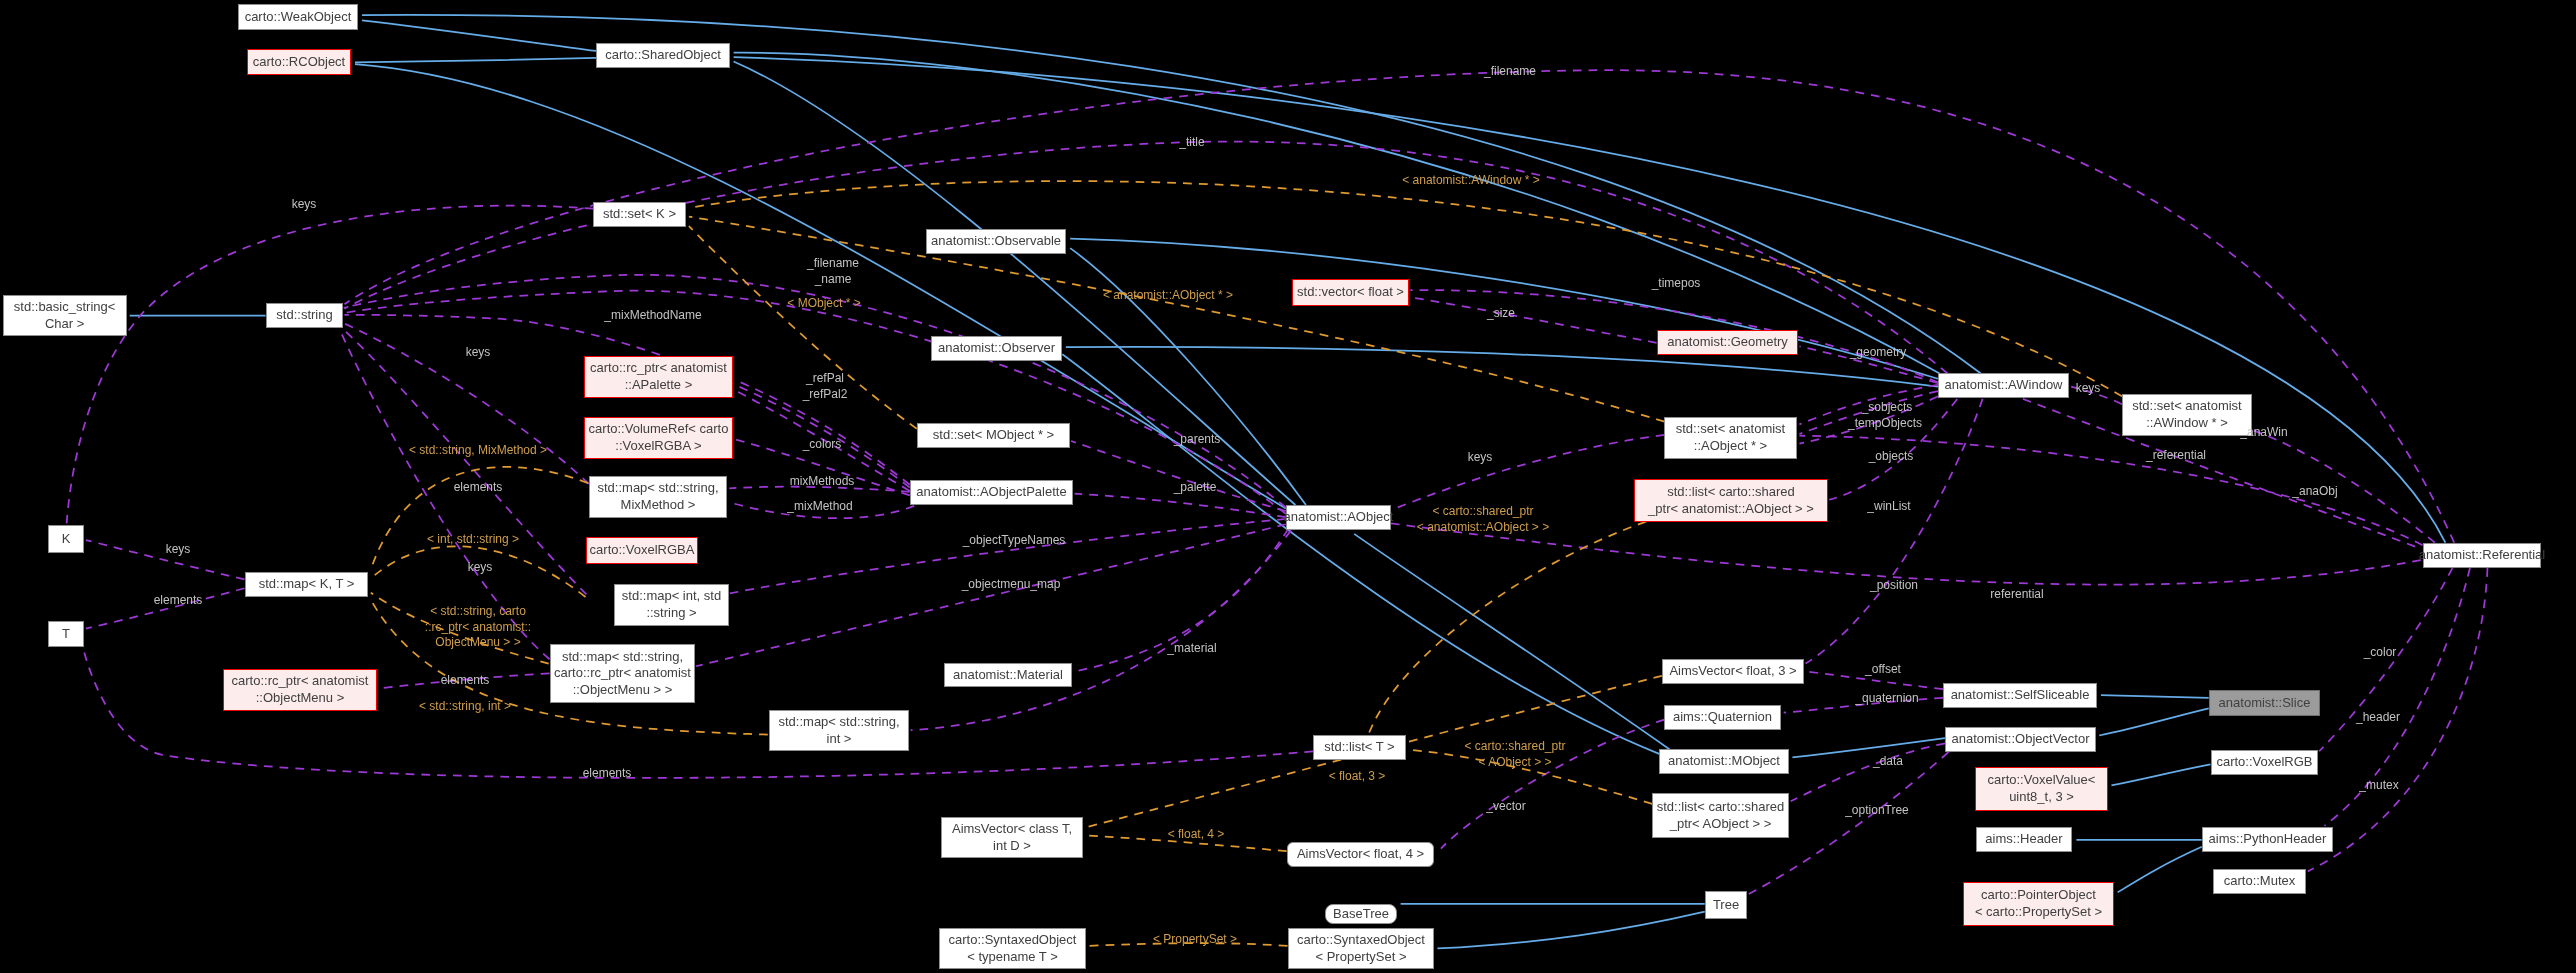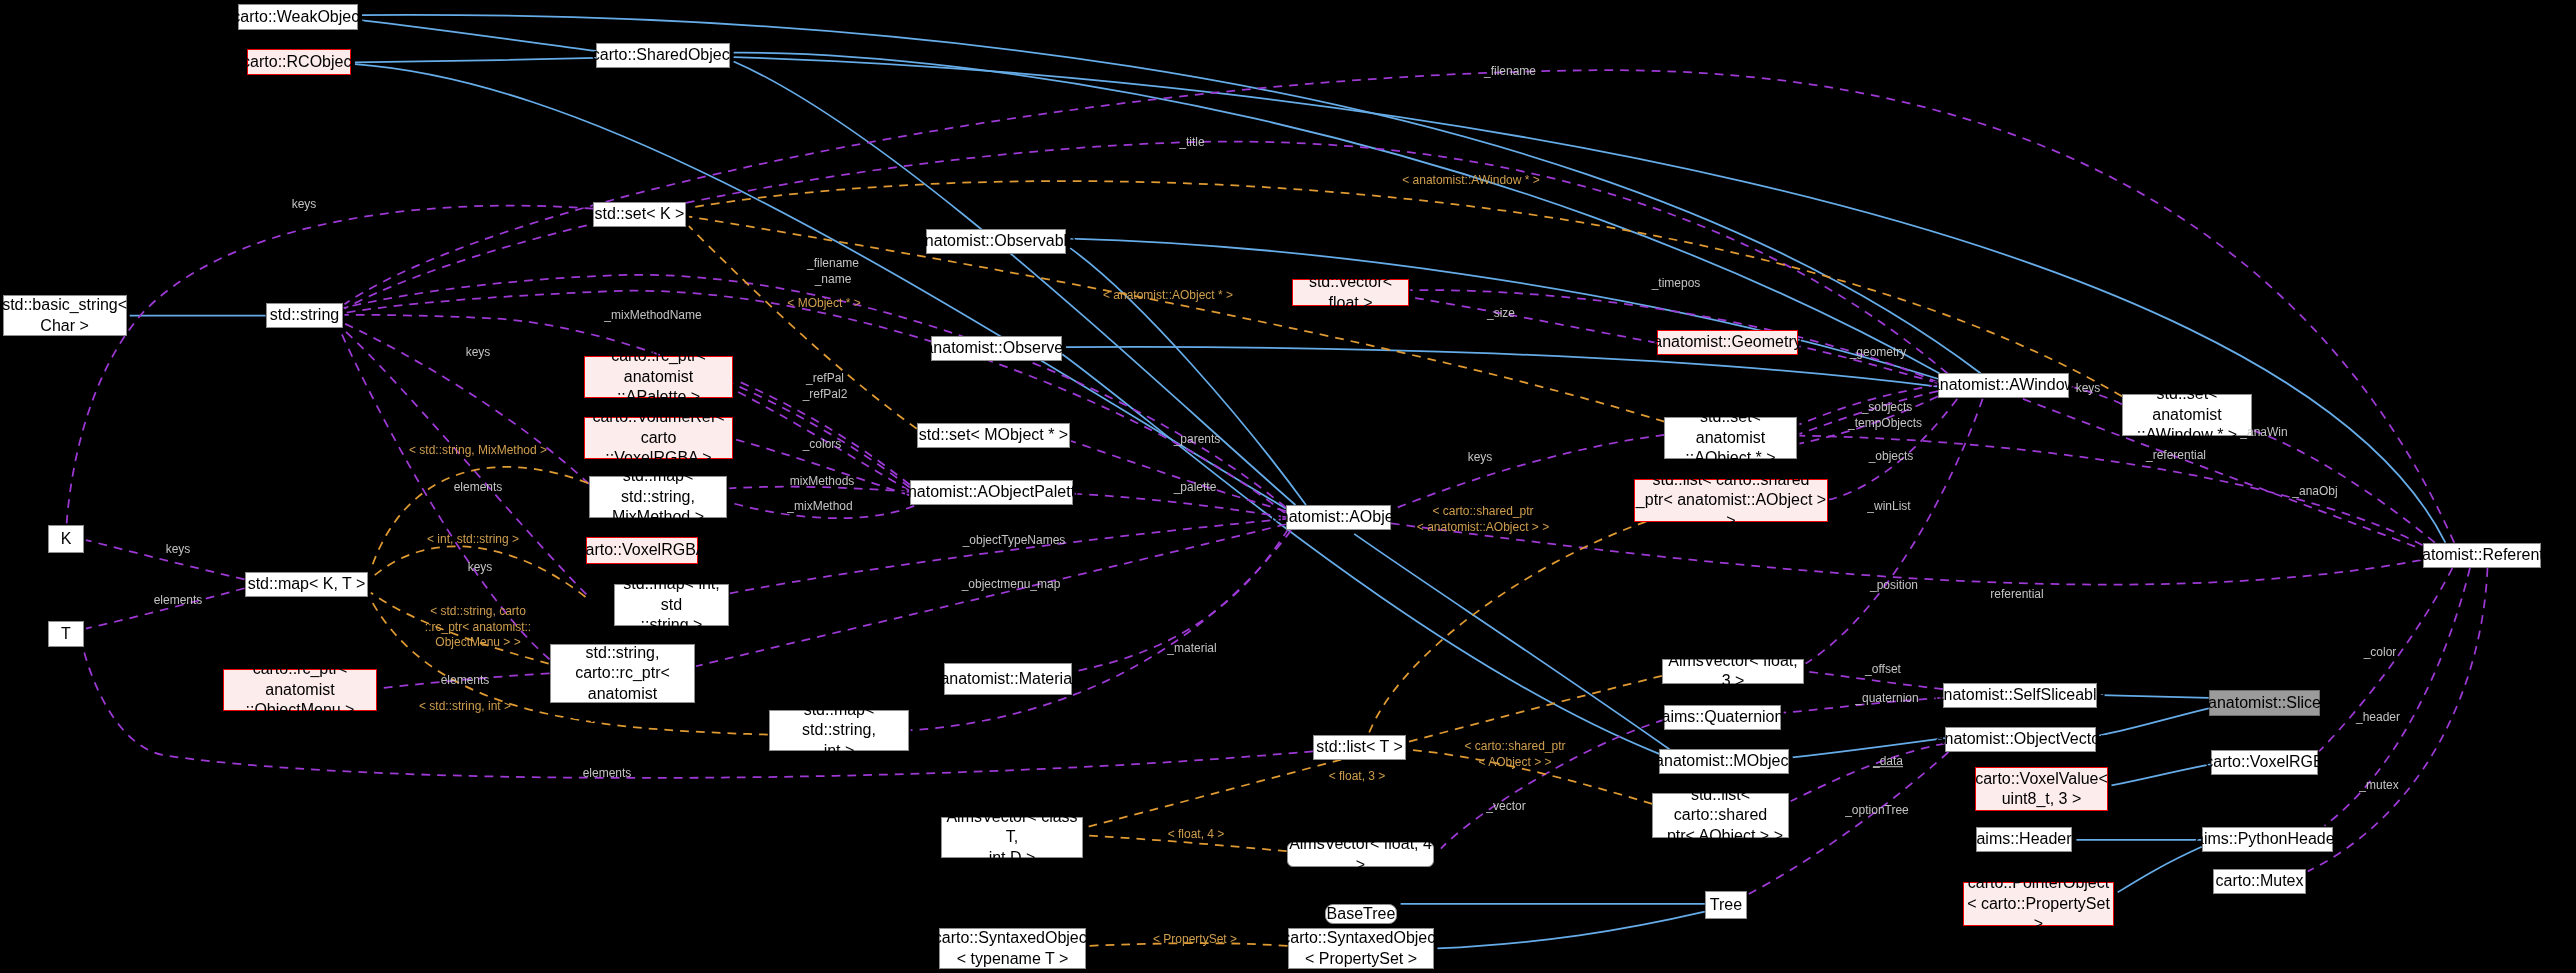--- a/index.html
+++ b/index.html
@@ -4,22 +4,22 @@
 <style>
   html,body{margin:0;padding:0;background:#000;}
   .diagram{position:relative;width:2576px;height:974px;background:var(--bg,#000);
            font-family:"Liberation Sans",sans-serif;overflow:hidden;}
   svg.edge-layer{position:absolute;left:0;top:0;width:2576px;height:974px;}
   svg.edge-layer path{fill:none;stroke-width:2px;}
   path.edge-inherit{stroke:var(--c-inherit);}
   path.edge-member{stroke:var(--c-member);stroke-dasharray:10 8;}
   path.edge-template{stroke:var(--c-template);stroke-dasharray:10 8;}
   .node{position:absolute;display:flex;align-items:center;justify-content:center;
-        text-align:center;white-space:pre-line;font-size:16px;line-height:1.28;
-        color:#000000;background:var(--n-bg);border:1.8px solid var(--n-border);
+        text-align:center;white-space:pre-line;font-size:13px;line-height:1.28;
+        color:#404040;background:var(--n-bg);border:1.8px solid var(--n-border);
         box-sizing:border-box;cursor:pointer;z-index:2;}
   .node.red{background:var(--x-bg);border-color:var(--x-border);}
   .node.gray{background:var(--t-bg);border-color:#6e6e6e;}
   .elabel{position:absolute;transform:translate(-50%,-50%);font-size:12px;
           color:var(--l-member);white-space:pre;text-align:center;line-height:1.3;z-index:3;}
   .elabel.template{color:var(--l-template);}
 </style>
 </head>
 <body>
 
@@ -151,21 +151,21 @@
       <div class="node " style="left: 1286px; top: 505px; width: 105px; height: 25.4px;">anatomist::AObject</div>
       <div class="node red" style="left: 1634px; top: 479px; width: 194px; height: 43px;">std::list&lt; carto::shared
 _ptr&lt; anatomist::AObject &gt; &gt;</div>
       <div class="node " style="left: 1664px; top: 417px; width: 133px; height: 42px;">std::set&lt; anatomist
 ::AObject * &gt;</div>
       <div class="node " style="left: 48px; top: 525px; width: 36px; height: 28px;">K</div>
       <div class="node " style="left: 48px; top: 621px; width: 36px; height: 26px;">T</div>
       <div class="node " style="left: 245px; top: 572px; width: 123px; height: 25.4px;">std::map&lt; K, T &gt;</div>
       <div class="node red" style="left: 223px; top: 669px; width: 154px; height: 42px;">carto::rc_ptr&lt; anatomist
 ::ObjectMenu &gt;</div>
-      <div class="node " style="left: 944px; top: 663px; width: 128px; height: 32px;">anatomist::Material</div>
+      <div class="node " style="left: 944px; top: 663px; width: 128px; height: 24px;">anatomist::Material</div>
       <div class="node " style="left: 769px; top: 710px; width: 140px; height: 41px;">std::map&lt; std::string,
 int &gt;</div>
       <div class="node " style="left: 1943px; top: 683px; width: 154px; height: 24.5px;">anatomist::SelfSliceable</div>
       <div class="node gray" style="left: 2209px; top: 690px; width: 111px; height: 26px;">anatomist::Slice</div>
       <div class="node " style="left: 1945px; top: 727px; width: 151px; height: 24.5px;">anatomist::ObjectVector</div>
       <div class="node " style="left: 2211px; top: 750px; width: 107px; height: 25.4px;">carto::VoxelRGB</div>
       <div class="node red" style="left: 1975px; top: 767px; width: 133px; height: 44px;">carto::VoxelValue&lt;
 uint8_t, 3 &gt;</div>
       <div class="node " style="left: 1662px; top: 659px; width: 142px; height: 24.5px;">AimsVector&lt; float, 3 &gt;</div>
       <div class="node " style="left: 1664px; top: 705px; width: 117px; height: 24.5px;">aims::Quaternion</div>
@@ -230,21 +230,21 @@
       <span class="elabel" style="left: 1891px; top: 457px;">_objects</span>
       <span class="elabel" style="left: 1889px; top: 507px;">_winList</span>
       <span class="elabel" style="left: 2264px; top: 433px;">_anaWin</span>
       <span class="elabel" style="left: 2176px; top: 456px;">_referential</span>
       <span class="elabel" style="left: 2315px; top: 492px;">_anaObj</span>
       <span class="elabel" style="left: 2017px; top: 595px;">referential</span>
       <span class="elabel" style="left: 1894px; top: 586px;">_position</span>
       <span class="elabel" style="left: 2380px; top: 653px;">_color</span>
       <span class="elabel" style="left: 1883px; top: 670px;">_offset</span>
       <span class="elabel" style="left: 1887px; top: 699px;">_quaternion</span>
-      <span class="elabel" style="left: 1888px; top: 762px; text-decoration: underline;">_data</span>
+      <span class="elabel" style="left: 1888px; top: 762px;">_data</span>
       <span class="elabel" style="left: 1877px; top: 811px;">_optionTree</span>
       <span class="elabel" style="left: 2378px; top: 718px;">_header</span>
       <span class="elabel" style="left: 2379px; top: 786px;">_mutex</span>
       <span class="elabel" style="left: 1506px; top: 807px;">_vector</span>
       <span class="elabel template" style="left: 1515px; top: 755px;">&lt; carto::shared_ptr
 &lt; AObject &gt; &gt;</span>
       <span class="elabel template" style="left: 1357px; top: 777px;">&lt; float, 3 &gt;</span>
       <span class="elabel template" style="left: 1196px; top: 835px;">&lt; float, 4 &gt;</span>
       <span class="elabel template" style="left: 1195px; top: 940px;">&lt; PropertySet &gt;</span>
       <span class="elabel" style="left: 607px; top: 774px;">elements</span>

